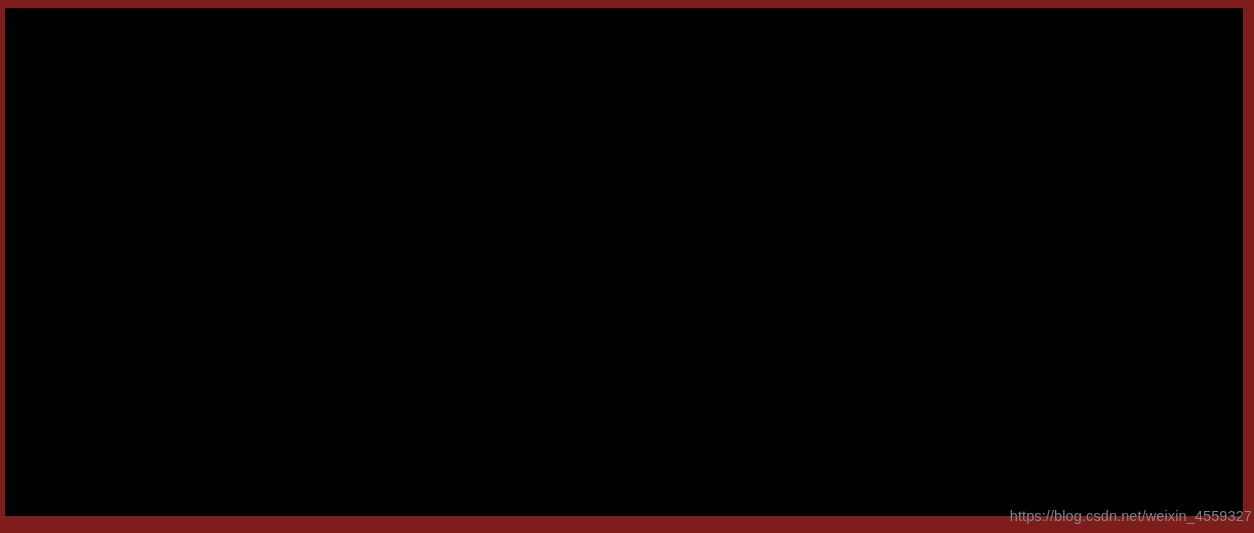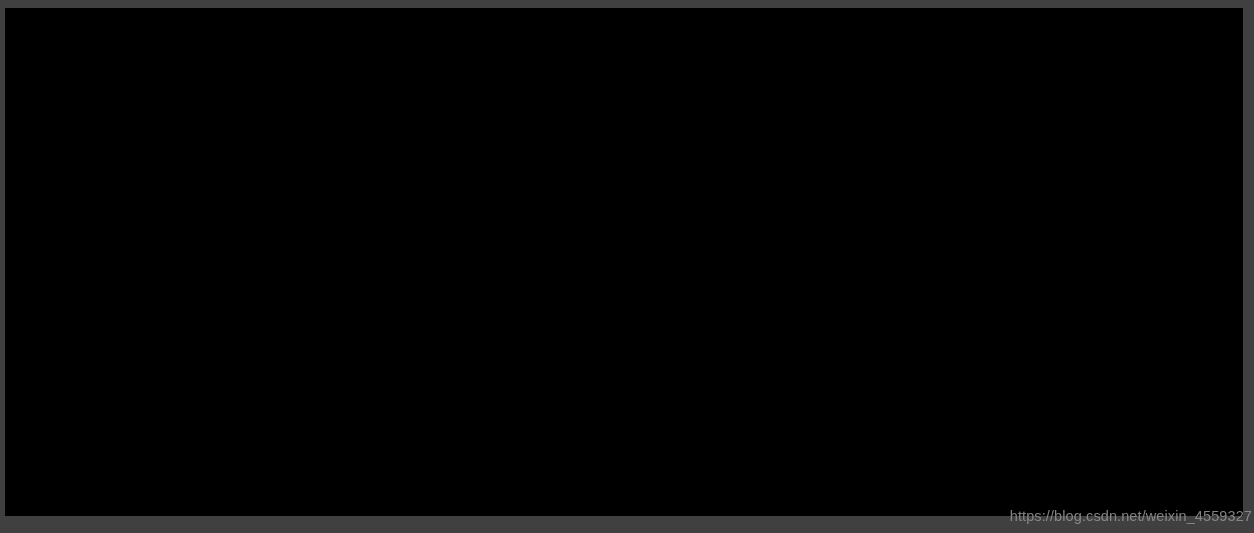--- a/index.html
+++ b/index.html
@@ -12,21 +12,21 @@
     width: 1254px;
     height: 533px;
     overflow: hidden;
     font-family: "DejaVu Sans Mono", "Liberation Mono", monospace;
   }
 
   #screenshot {
     position: relative;
     width: 1254px;
     height: 533px;
-    background: #404040;
+    background: #7f1d1d;
   }
 
   
   #terminal {
     position: absolute;
     left: 5px;
     top: 8px;
     width: 1238px;
     height: 508px;
     background: #000000;

